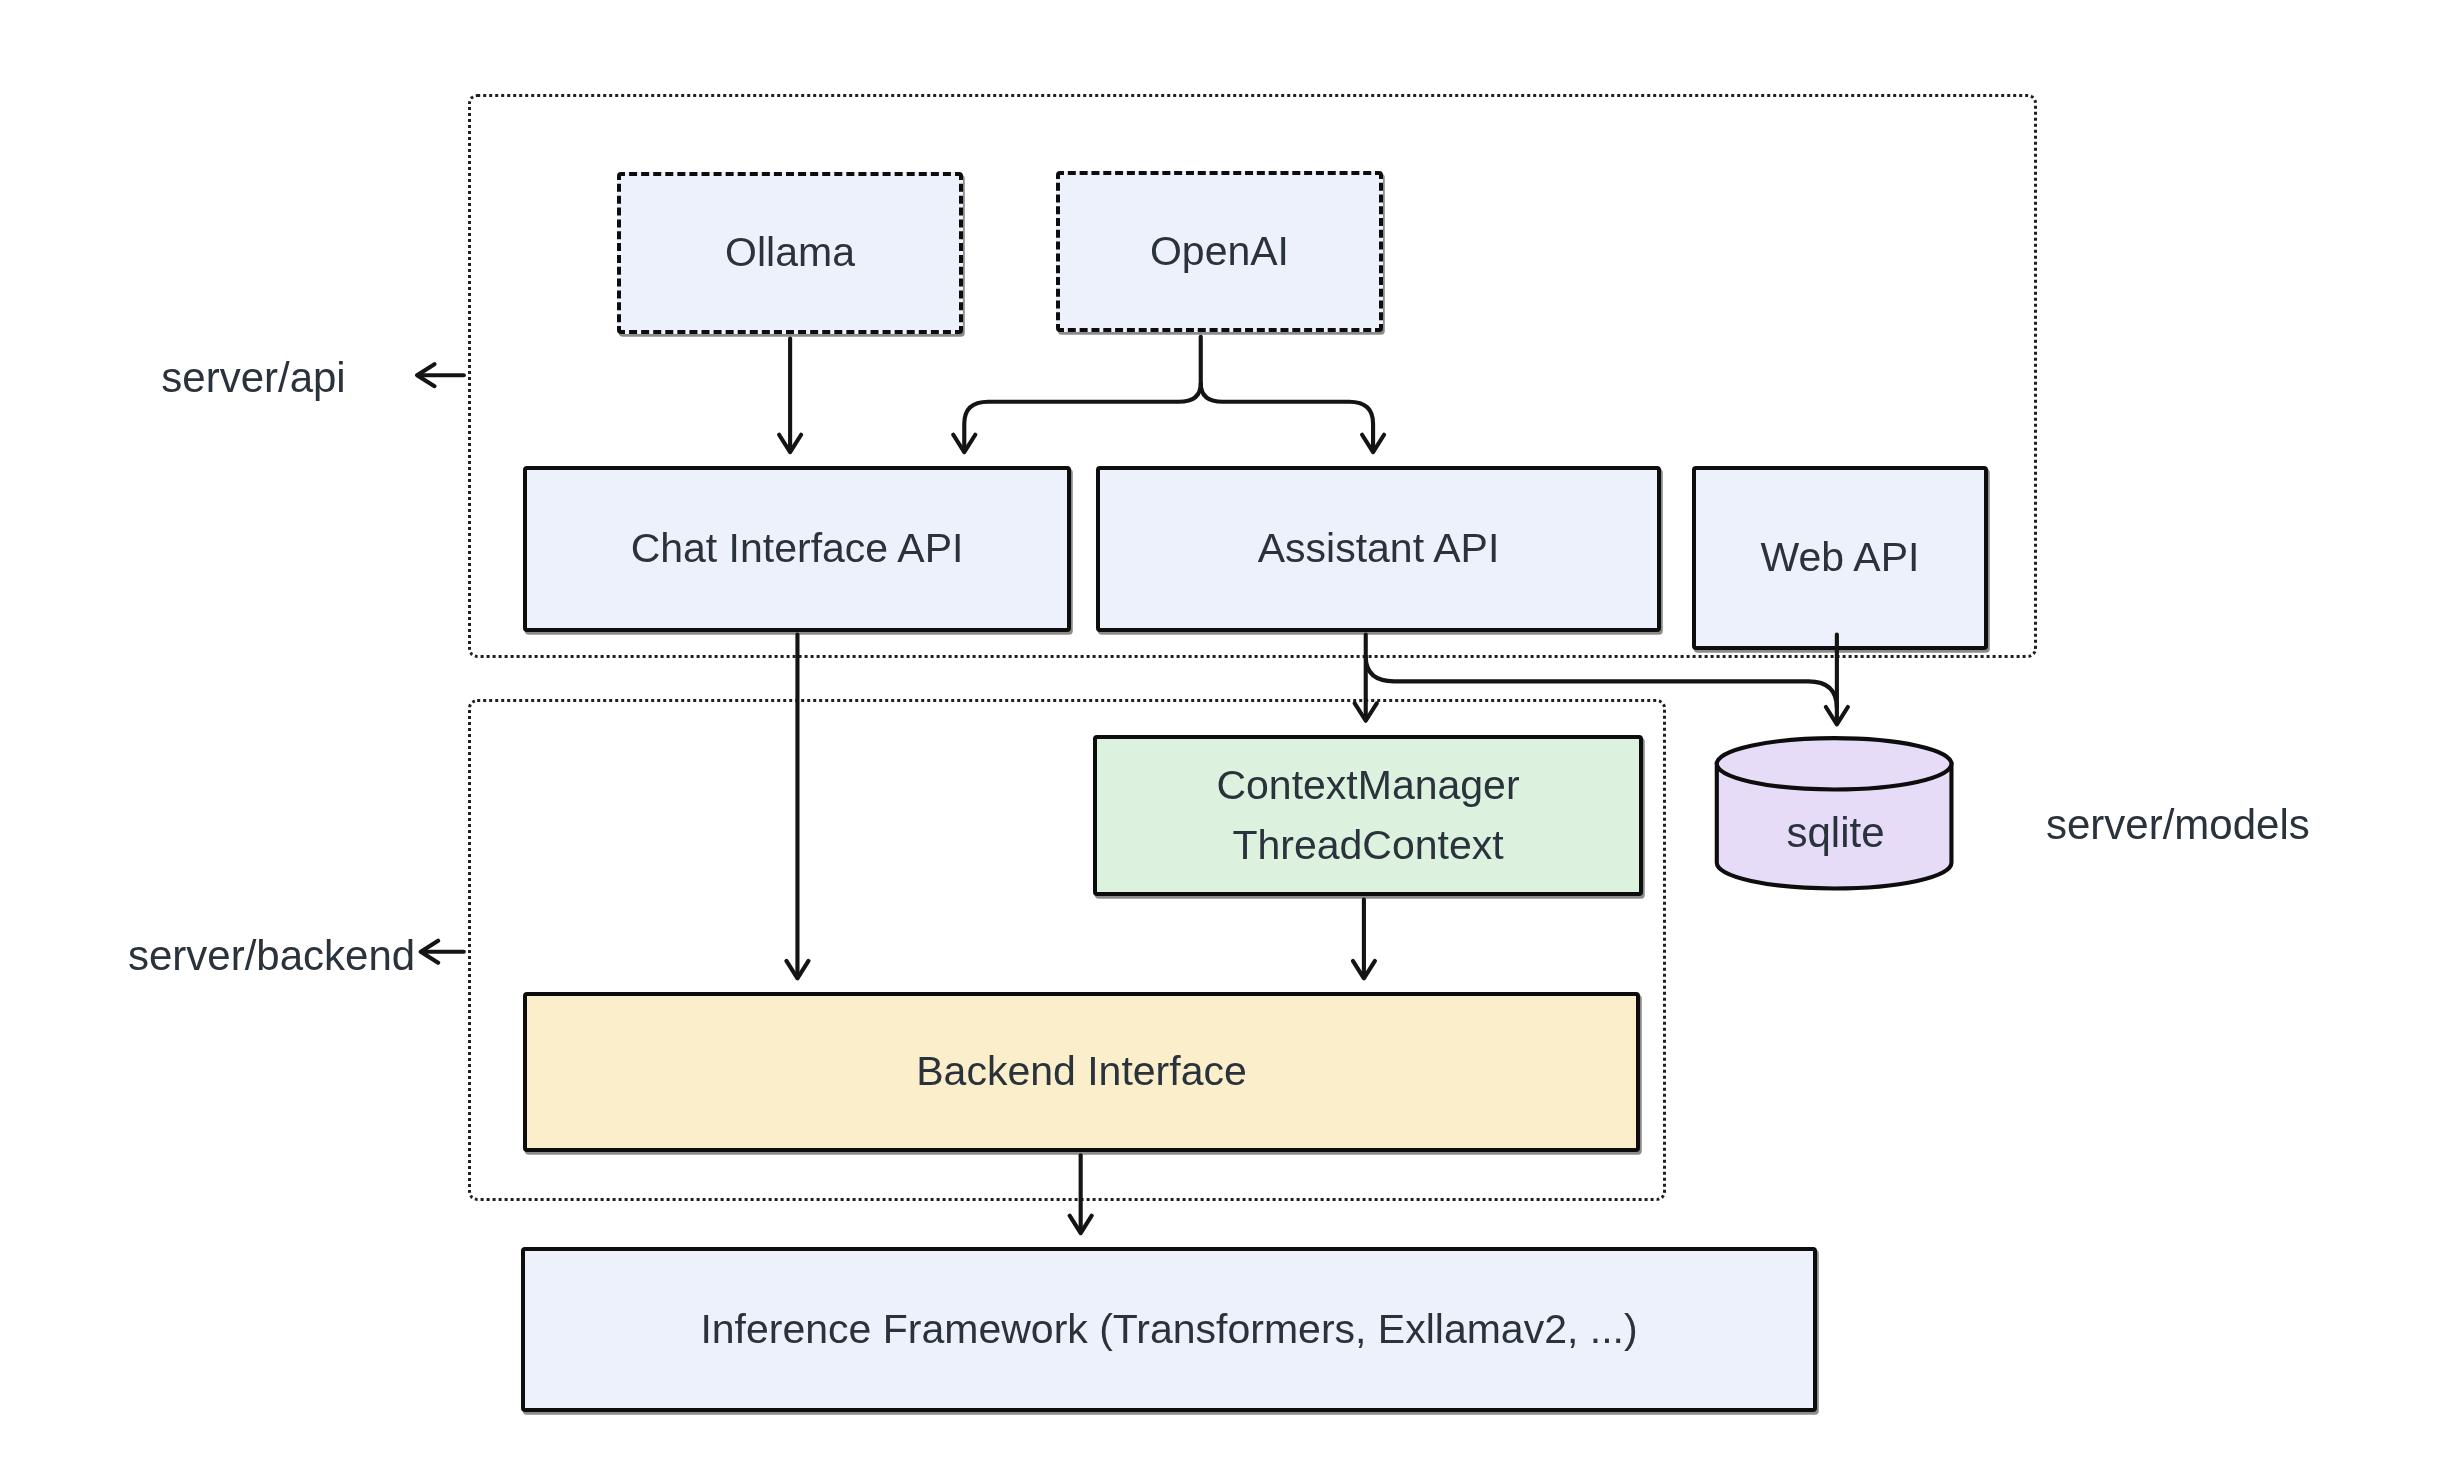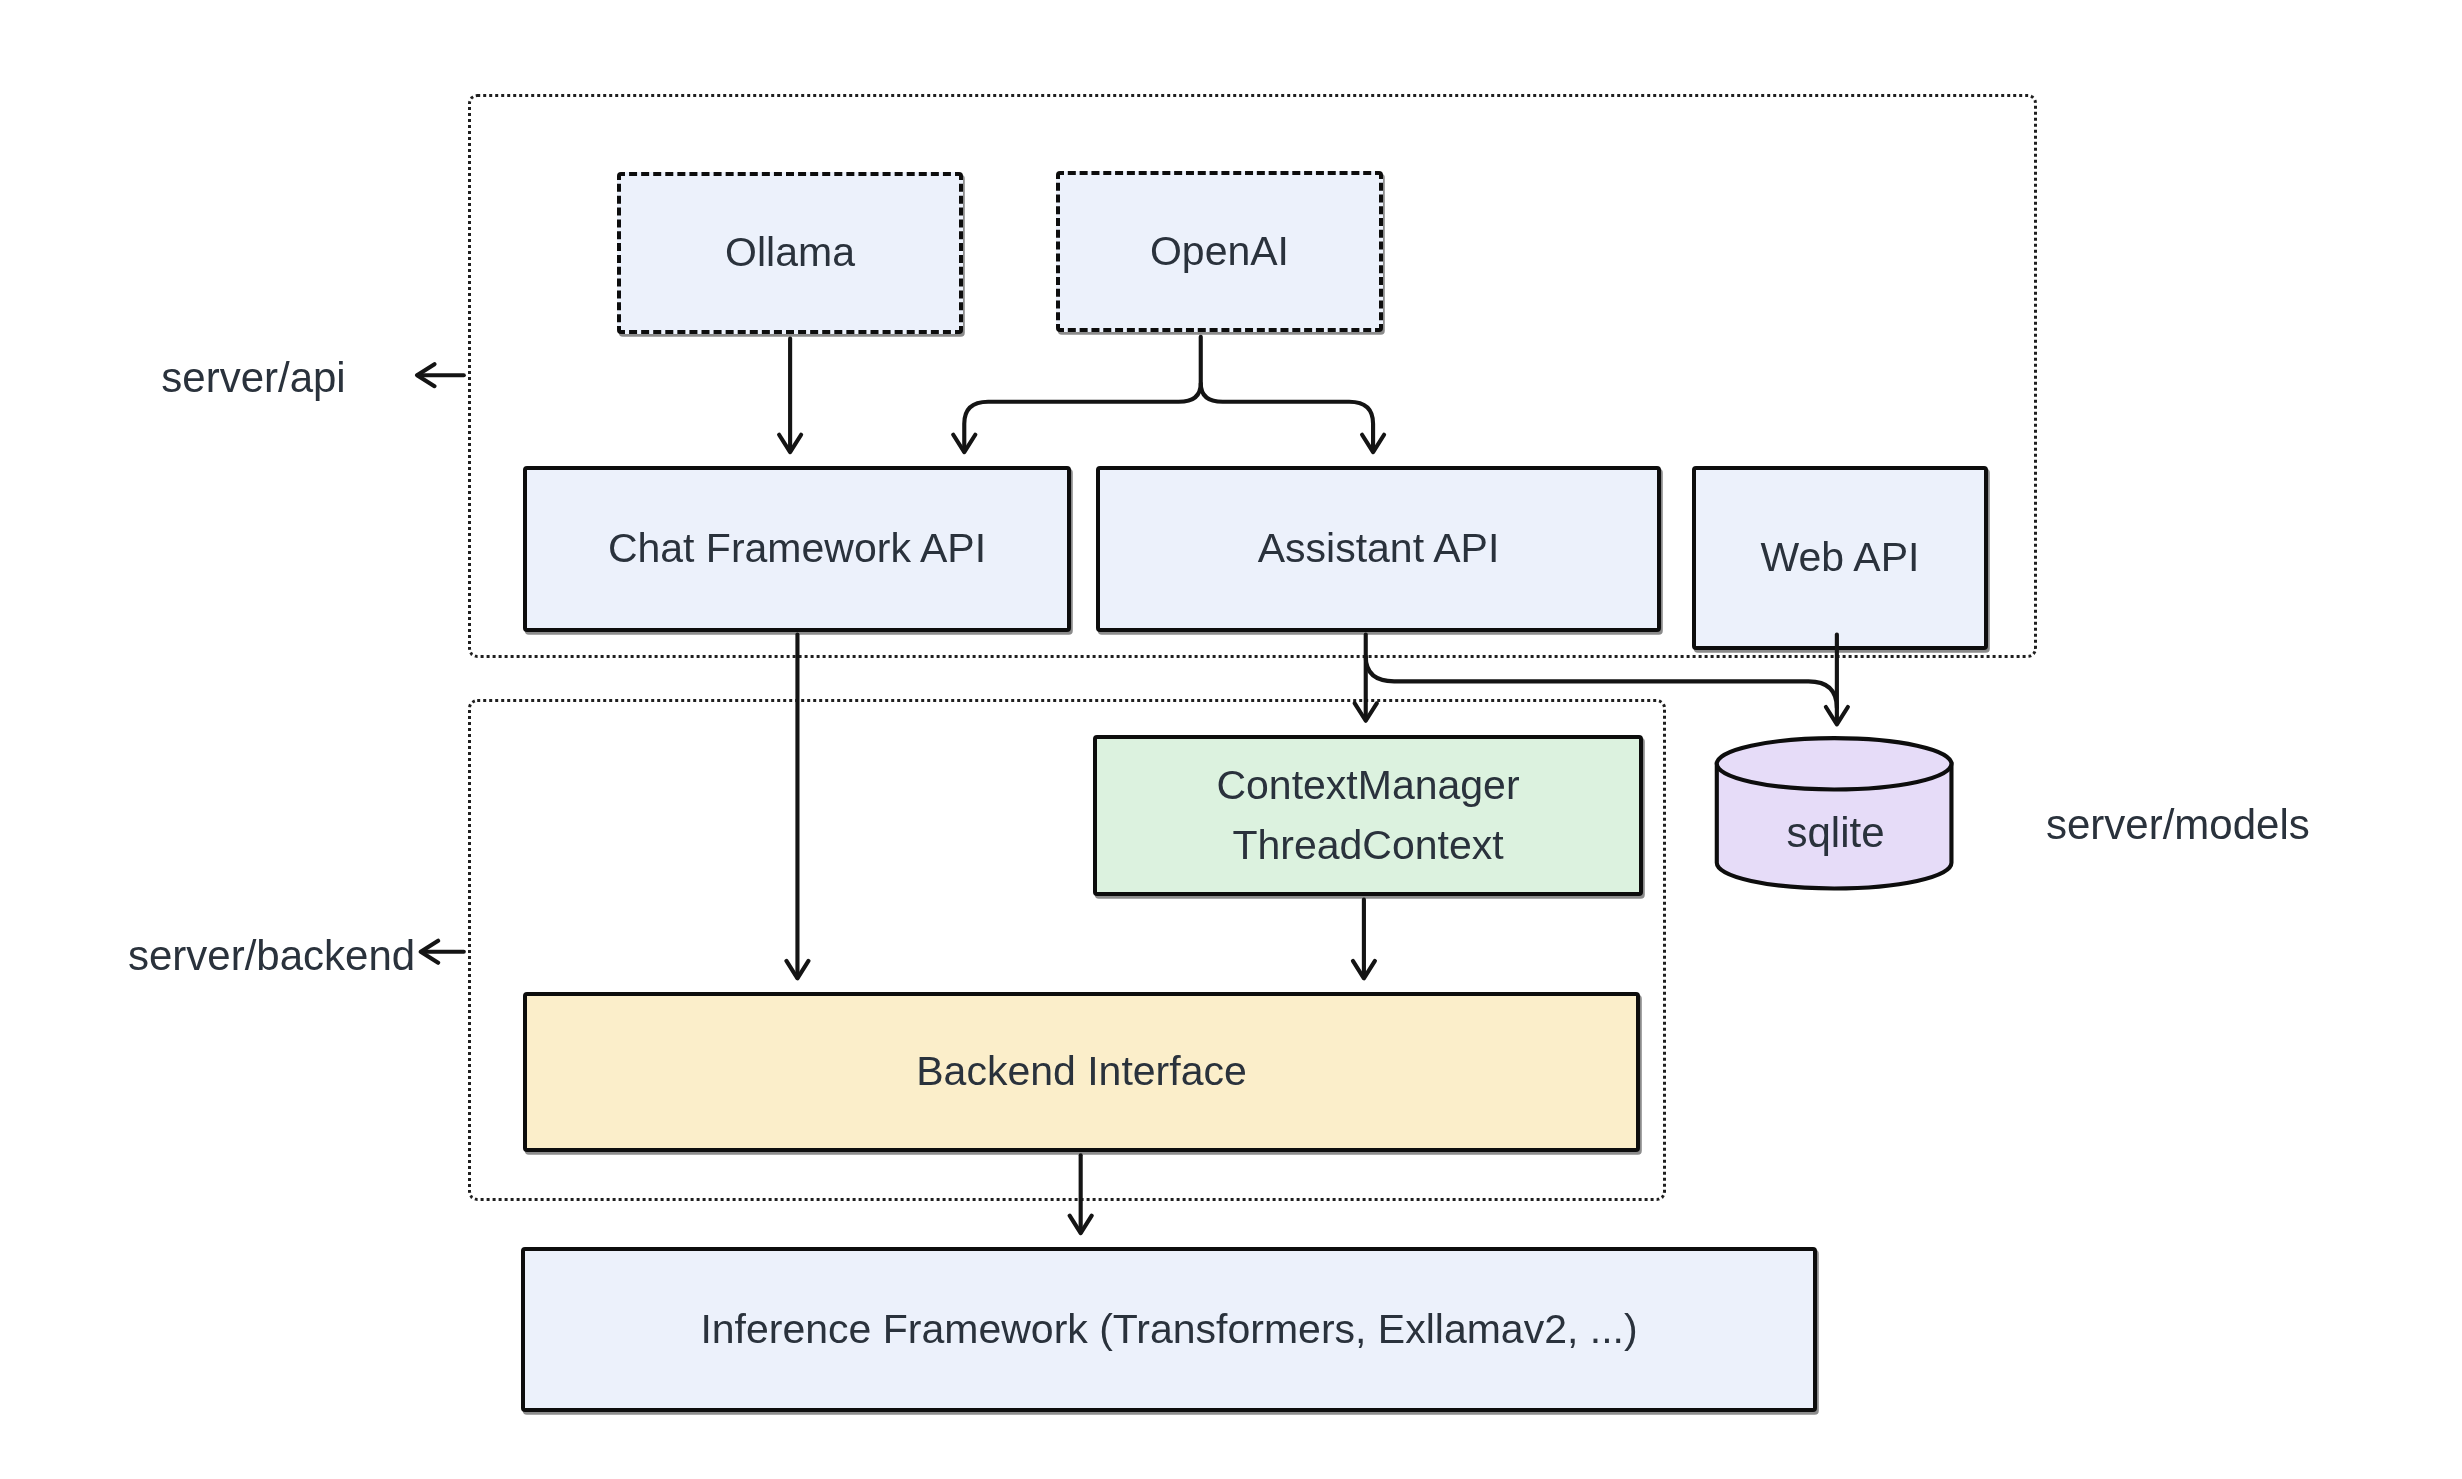--- a/index.html
+++ b/index.html
@@ -72,21 +72,21 @@
 
   <div class="node dashed" style="left: 617px; top: 172px; width: 346px; height: 162px; background: rgb(236, 241, 251);">
     <span>Ollama</span>
   </div>
 
   <div class="node dashed" style="left: 1036px; top: 171px; width: 327px; height: 161px; background: rgb(236, 241, 251); margin-left: 20px;">
     <span>OpenAI</span>
   </div>
 
   <div class="node" style="left: 523px; top: 466px; width: 548px; height: 166px; background: rgb(236, 241, 251);">
-    <span>Chat Framework API</span>
+    <span>Chat Interface API</span>
   </div>
 
   <div class="node" style="left: 1096px; top: 466px; width: 565px; height: 166px; background: rgb(236, 241, 251);">
     <span>Assistant API</span>
   </div>
 
   <div class="node" style="left: 1692px; top: 466px; width: 296px; height: 184px; background: rgb(236, 241, 251);">
     <span>Web API</span>
   </div>
 

